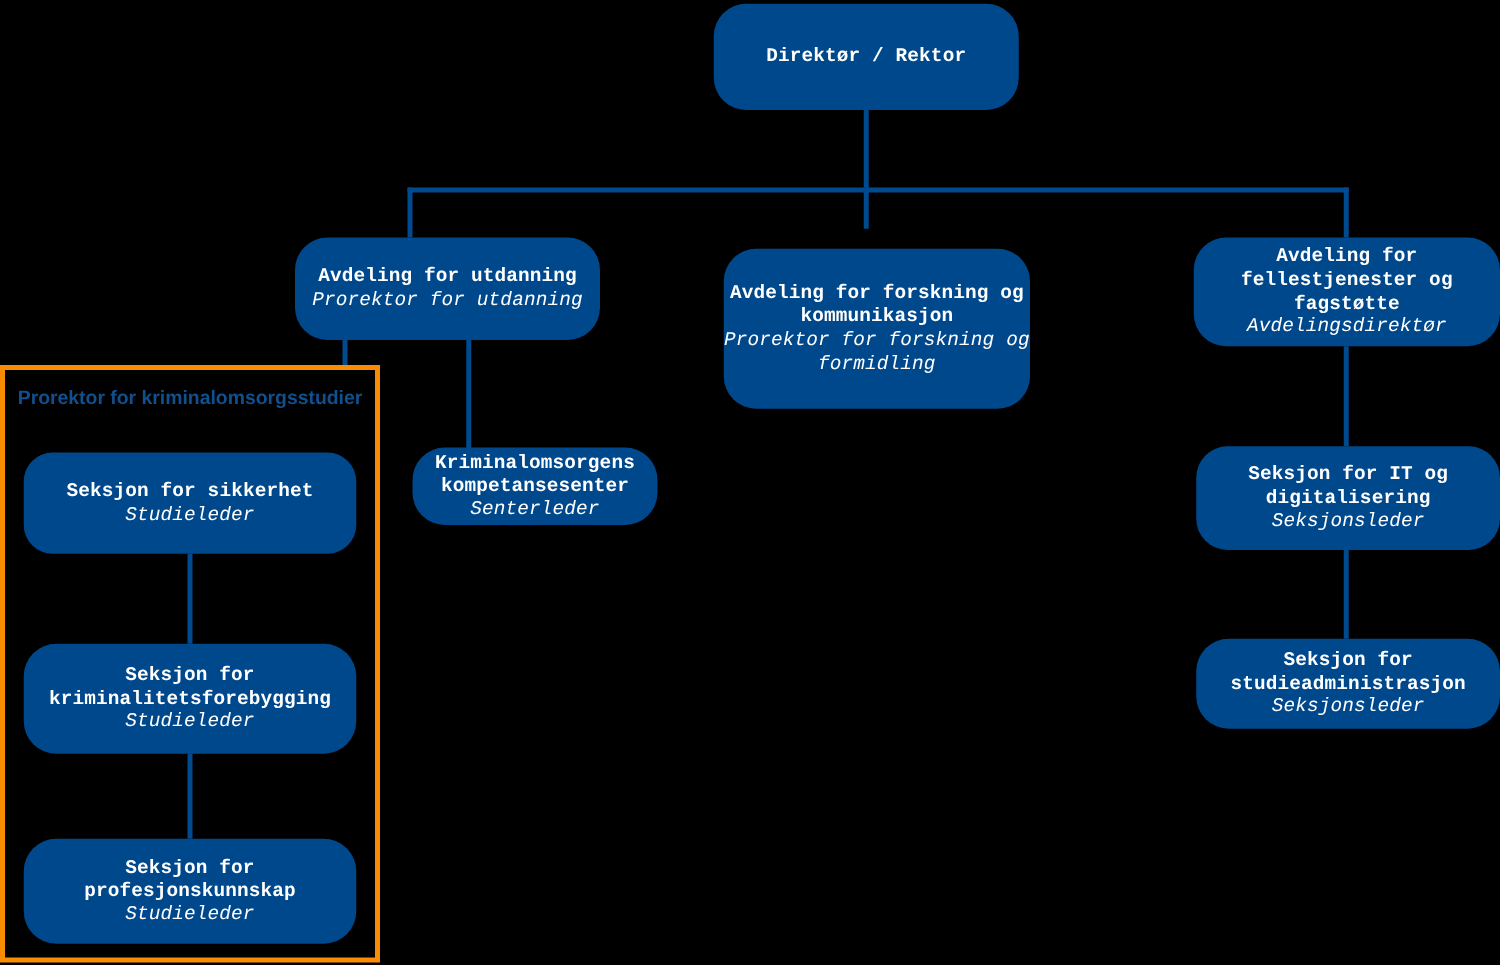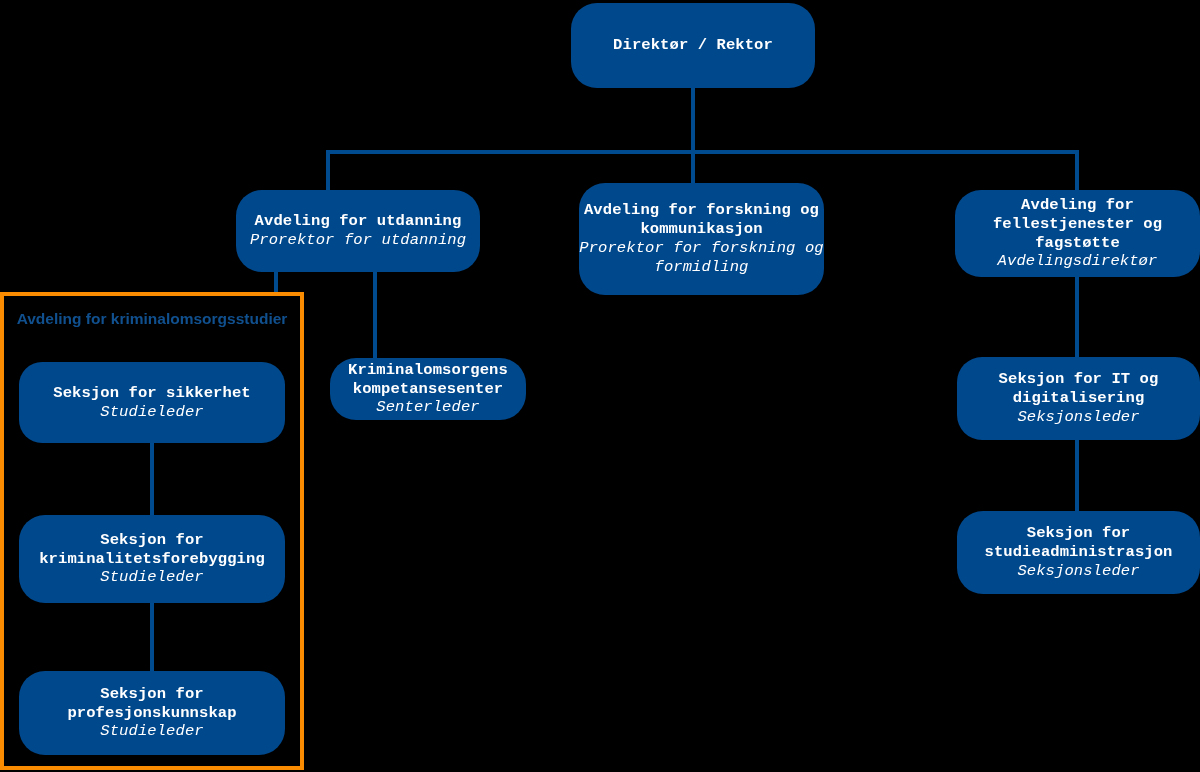--- a/index.html
+++ b/index.html
@@ -85,33 +85,33 @@
   <div class="connector" style="left:373px; top:272px; width:4px; height:88px;"></div>
 
   <div class="connector" style="left:150px; top:443px; width:4px; height:72px;"></div>
   <div class="connector" style="left:150px; top:603px; width:4px; height:68px;"></div>
 
   <div class="connector" style="left:1075px; top:277px; width:4px; height:80px;"></div>
   <div class="connector" style="left:1075px; top:440px; width:4px; height:71px;"></div>
 
   <div class="group-box" style="left:0px; top:292px; width:304px; height:478px;"></div>
   <div class="group-label" style="left:10px; top:310px; width:284px;">
-    <span>Avdeling for kriminalomsorgsstudier</span>
+    <span>Prorektor for kriminalomsorgsstudier</span>
   </div>
 
   <div class="node root" style="left:571px; top:3px; width:244px; height:85px;">
     <span class="title">Direktør / Rektor</span>
   </div>
 
   <div class="node" style="left:204px; top:190px; width:244px; height:82px;margin-left:32px;">
     <span class="title">Avdeling for utdanning</span>
     <span class="subtitle">Prorektor for utdanning</span>
   </div>
 
-  <div class="node" style="left:579px; top:183px; width:245px; height:112px;">
+  <div class="node" style="left:579px; top:199px; width:245px; height:128px;">
     <span class="title">Avdeling for forskning og kommunikasjon</span>
     <span class="subtitle">Prorektor for forskning og formidling</span>
   </div>
 
   <div class="node" style="left:955px; top:190px; width:245px; height:87px;">
     <span class="title">Avdeling for fellestjenester og fagstøtte</span>
     <span class="subtitle">Avdelingsdirektør</span>
   </div>
 
   <div class="node" style="left:19px; top:362px; width:266px; height:81px;border-radius:23px;">
@@ -132,18 +132,18 @@
   <div class="node" style="left:330px; top:358px; width:196px; height:62px;">
     <span class="title">Kriminalomsorgens kompetansesenter</span>
     <span class="subtitle">Senterleder</span>
   </div>
 
   <div class="node" style="left:957px; top:357px; width:243px; height:83px;border-radius:25px;">
     <span class="title">Seksjon for IT og digitalisering</span>
     <span class="subtitle">Seksjonsleder</span>
   </div>
 
-  <div class="node" style="left:957px; top:511px; width:243px; height:83px;">
+  <div class="node" style="left:957px; top:511px; width:243px; height:72px;">
     <span class="title">Seksjon for studieadministrasjon</span>
     <span class="subtitle">Seksjonsleder</span>
   </div>
 
 </div>
 
 </body></html>

